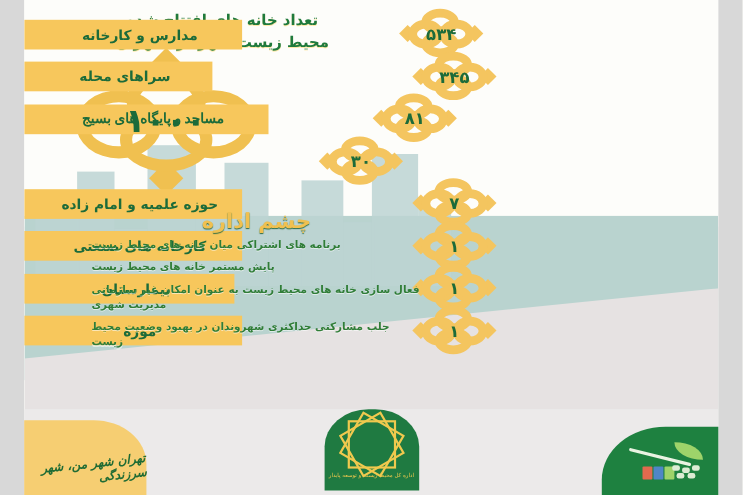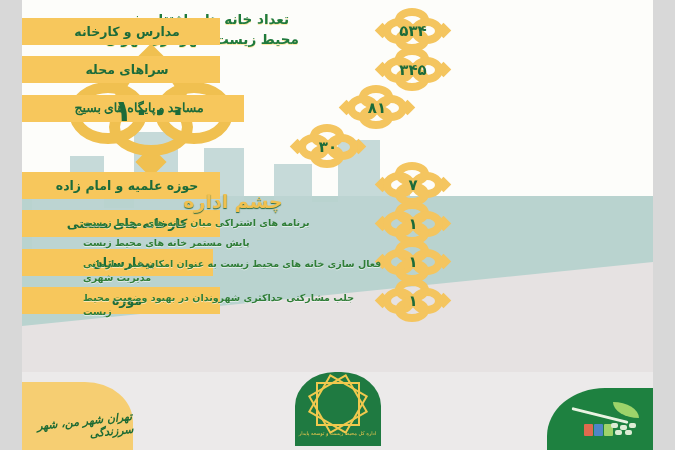--- a/index.html
+++ b/index.html
@@ -207,42 +207,42 @@
     <div class="diamond" style="left:77px; bottom:-10px;"></div>
     <div class="med-lobe" style="left:52px;  top:6px;  width:72px; height:56px;"></div>
     <div class="med-lobe" style="left:6px;   top:24px; width:78px; height:62px;"></div>
     <div class="med-lobe" style="left:92px;  top:24px; width:78px; height:62px;"></div>
     <div class="med-lobe" style="left:46px;  top:40px; width:84px; height:58px;"></div>
     <div class="med-num">۱۰۰۰</div>
   </div>
 
   <div class="rows" id="rows">
       <div class="row">
-        <div class="badge" style="right: 208px;">
+        <div class="badge" style="right: 220px;">
           <div class="badge-dia" style="left:-4px; top:15px;"></div>
           <div class="badge-dia" style="right:-4px; top:15px;"></div>
           <div class="badge-lobe" style="left:14px; top:-2px; width:34px; height:24px;"></div>
           <div class="badge-lobe" style="left:2px;  top:8px;  width:32px; height:26px;"></div>
           <div class="badge-lobe" style="left:30px; top:8px;  width:32px; height:26px;"></div>
           <div class="badge-lobe" style="left:14px; top:18px; width:34px; height:24px;"></div>
           <div class="badge-num">۵۳۴</div>
         </div>
         <div class="bar" style="width: 198px;">مدارس و کارخانه</div>
       </div>
       <div class="row">
         <div class="badge" style="right: 208px;">
           <div class="badge-dia" style="left:-4px; top:15px;"></div>
           <div class="badge-dia" style="right:-4px; top:15px;"></div>
           <div class="badge-lobe" style="left:14px; top:-2px; width:34px; height:24px;"></div>
           <div class="badge-lobe" style="left:2px;  top:8px;  width:32px; height:26px;"></div>
           <div class="badge-lobe" style="left:30px; top:8px;  width:32px; height:26px;"></div>
           <div class="badge-lobe" style="left:14px; top:18px; width:34px; height:24px;"></div>
           <div class="badge-num">۳۴۵</div>
         </div>
-        <div class="bar" style="width: 198px;">سراهای محله</div>
+        <div class="bar" style="width: 171px;">سراهای محله</div>
       </div>
       <div class="row">
         <div class="badge" style="right: 244px;">
           <div class="badge-dia" style="left:-4px; top:15px;"></div>
           <div class="badge-dia" style="right:-4px; top:15px;"></div>
           <div class="badge-lobe" style="left:14px; top:-2px; width:34px; height:24px;"></div>
           <div class="badge-lobe" style="left:2px;  top:8px;  width:32px; height:26px;"></div>
           <div class="badge-lobe" style="left:30px; top:8px;  width:32px; height:26px;"></div>
           <div class="badge-lobe" style="left:14px; top:18px; width:34px; height:24px;"></div>
           <div class="badge-num">۸۱</div>

